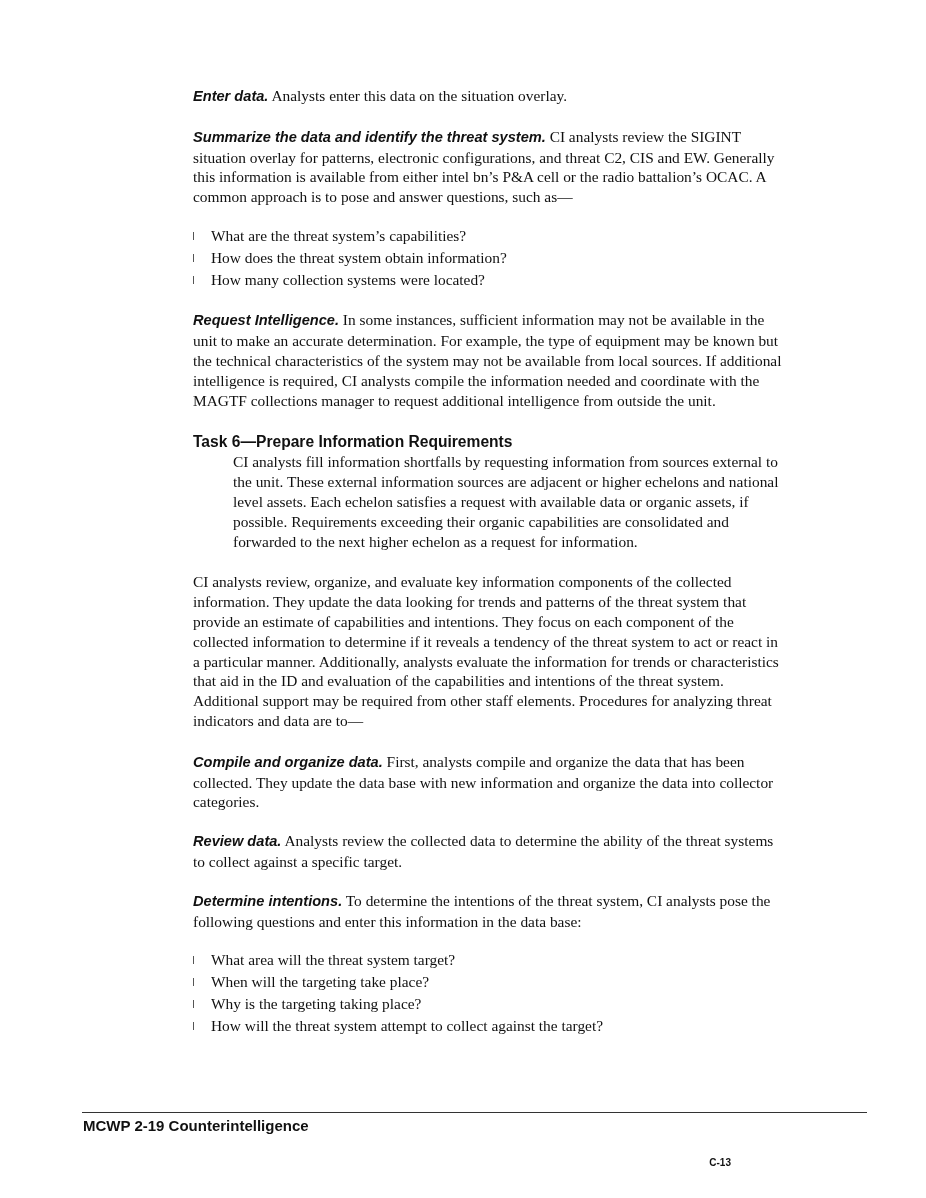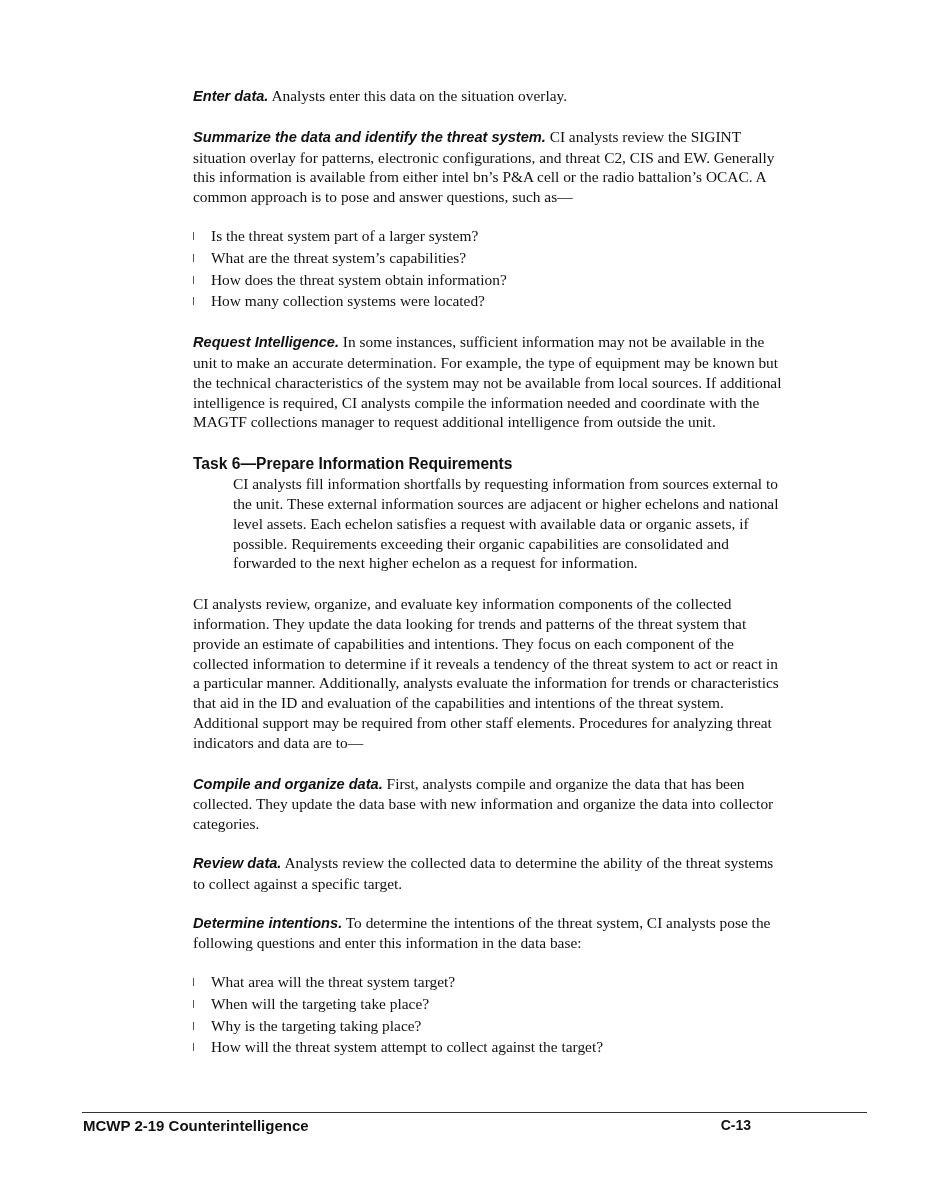--- a/index.html
+++ b/index.html
@@ -1,30 +1,30 @@
 <!DOCTYPE html>
 <html><head>
 <meta charset="utf-8">
 <style>
   html, body { margin: 0; padding: 0; background: #ffffff; }
   body { width: 926px; height: 1198px; position: relative; overflow: hidden; color: #111; }
-  .page { position: absolute; left: 0; top: 0; width: 790px; height: 1198px; padding-left: 20px; }
+  .page { position: absolute; left: 0; top: 0; width: 790px; height: 1198px; }
   .content { position: absolute; left: 193px; top: 86px; width: 590px;
     font-family: "Liberation Serif", "DejaVu Serif", serif; font-size: 15.4px; line-height: 19.8px; }
   p { margin: 0; }
   .para { margin-bottom: 19px; }
   .lead { font-family: "Liberation Sans", "DejaVu Sans", sans-serif; font-weight: bold; font-style: italic; font-size: 14.6px; }
   .heading { font-family: "Liberation Sans", "DejaVu Sans", sans-serif; font-weight: bold; font-size: 15.6px; line-height: 20px; margin: 0; }
   .heading + p { margin-top: 0; margin-left: 40px; }
   ul.bullets { list-style: none; margin: 0 0 20px 0; padding: 0; }
   ul.bullets li { position: relative; padding-left: 18px; line-height: 21.8px; }
   ul.bullets li .bullet { position: absolute; left: 0; top: 7px; width: 1px; height: 8px; background: #555; }
   .footer-rule { position: absolute; left: 82px; top: 1112px; width: 785px; height: 0; border-top: 1.5px solid #333; }
   .footer-left { position: absolute; left: 83px; top: 1117px; font-family: "Liberation Sans", "DejaVu Sans", sans-serif; font-weight: bold; font-size: 15px; }
-  .footer-right { position: absolute; right: 59px; top: 1117px; font-family: "Liberation Sans", "DejaVu Sans", sans-serif; font-weight: bold; font-size: 14px; }
+  .footer-right { position: absolute; right: 59px; top: 1157px; font-family: "Liberation Sans", "DejaVu Sans", sans-serif; font-weight: bold; font-size: 10px; }
   .p-enter { margin-bottom: 20px; }
   .p-summ { margin-bottom: 18px; }
   .list1 { margin-bottom: 19px; }
   .p-req { margin-bottom: 22px; }
   .p-task2 { margin-bottom: 21px; }
   .p-task3 { margin-bottom: 21px; }
   .p-compile { margin-bottom: 19px; }
   .p-review { margin-bottom: 19px; }
   .p-determine { margin-bottom: 18px; }
 </style>
@@ -36,21 +36,20 @@
 
     <p class="para p-enter">
       <span class="lead">Enter data.</span><span> Analysts enter this data on the situation overlay.</span>
     </p>
 
     <p class="para p-summ">
       <span class="lead">Summarize the data and identify the threat system.</span><span> CI analysts review the SIGINT situation overlay for patterns, electronic configurations, and threat C2, CIS and EW. Generally this information is available from either intel bn’s P&amp;A cell or the radio battalion’s OCAC. A common approach is to pose and answer questions, such as—</span>
     </p>
 
     <ul class="bullets list1">
-      <li><span class="bullet"></span><span>Is the threat system part of a larger system?</span></li>
       <li><span class="bullet"></span><span>What are the threat system’s capabilities?</span></li>
       <li><span class="bullet"></span><span>How does the threat system obtain information?</span></li>
       <li><span class="bullet"></span><span>How many collection systems were located?</span></li>
     </ul>
 
     <p class="para p-req">
       <span class="lead">Request Intelligence.</span><span> In some instances, sufficient information may not be available in the unit to make an accurate determination. For example, the type of equipment may be known but the technical characteristics of the system may not be available from local sources. If additional intelligence is required, CI analysts compile the information needed and coordinate with the MAGTF collections manager to request additional intelligence from outside the unit.</span>
     </p>
 
     <h3 class="heading">Task 6—Prepare Information Requirements</h3>

